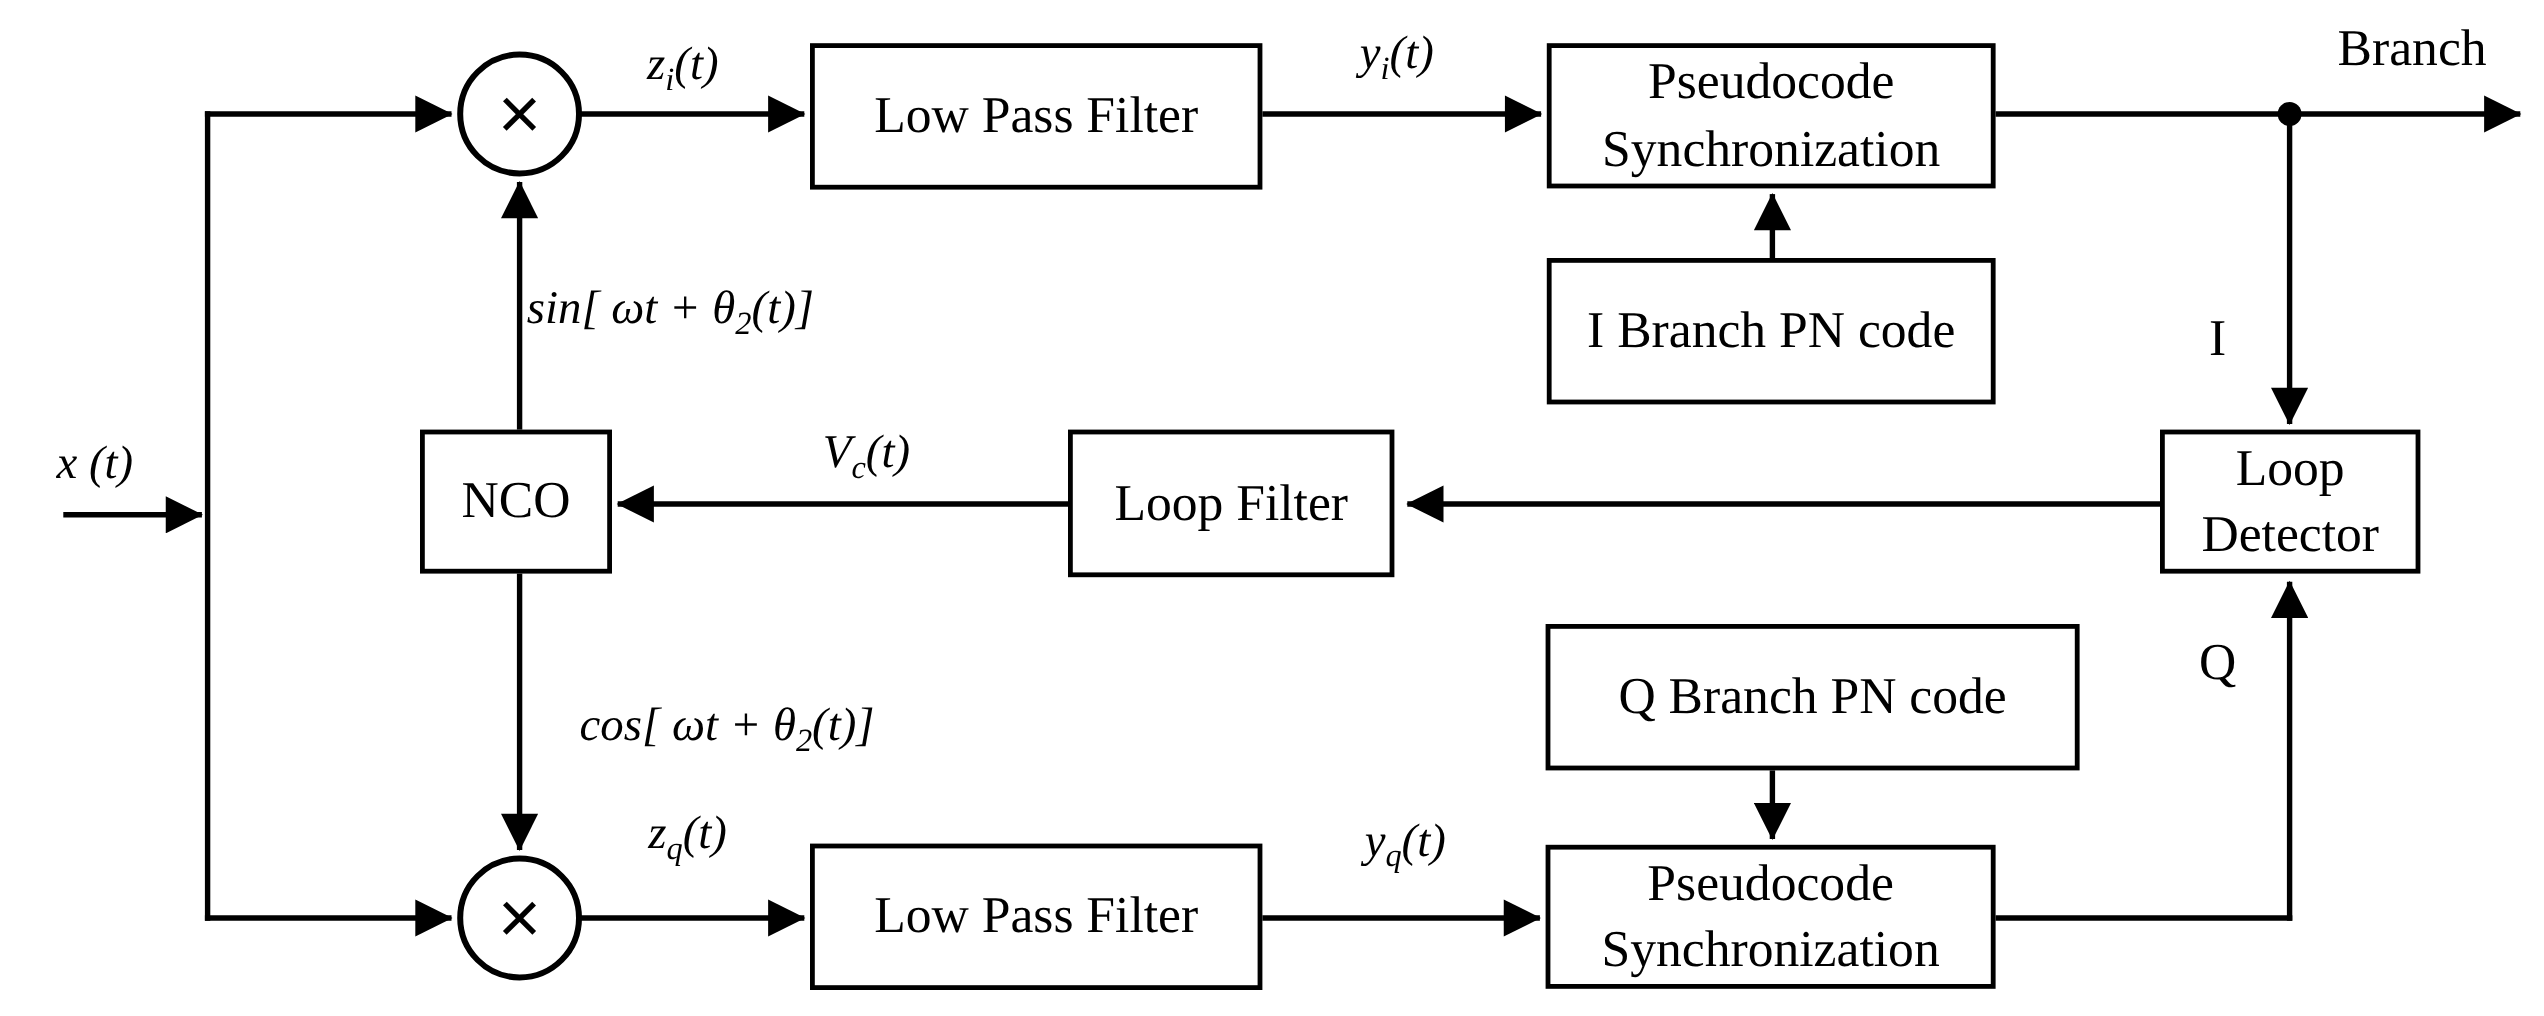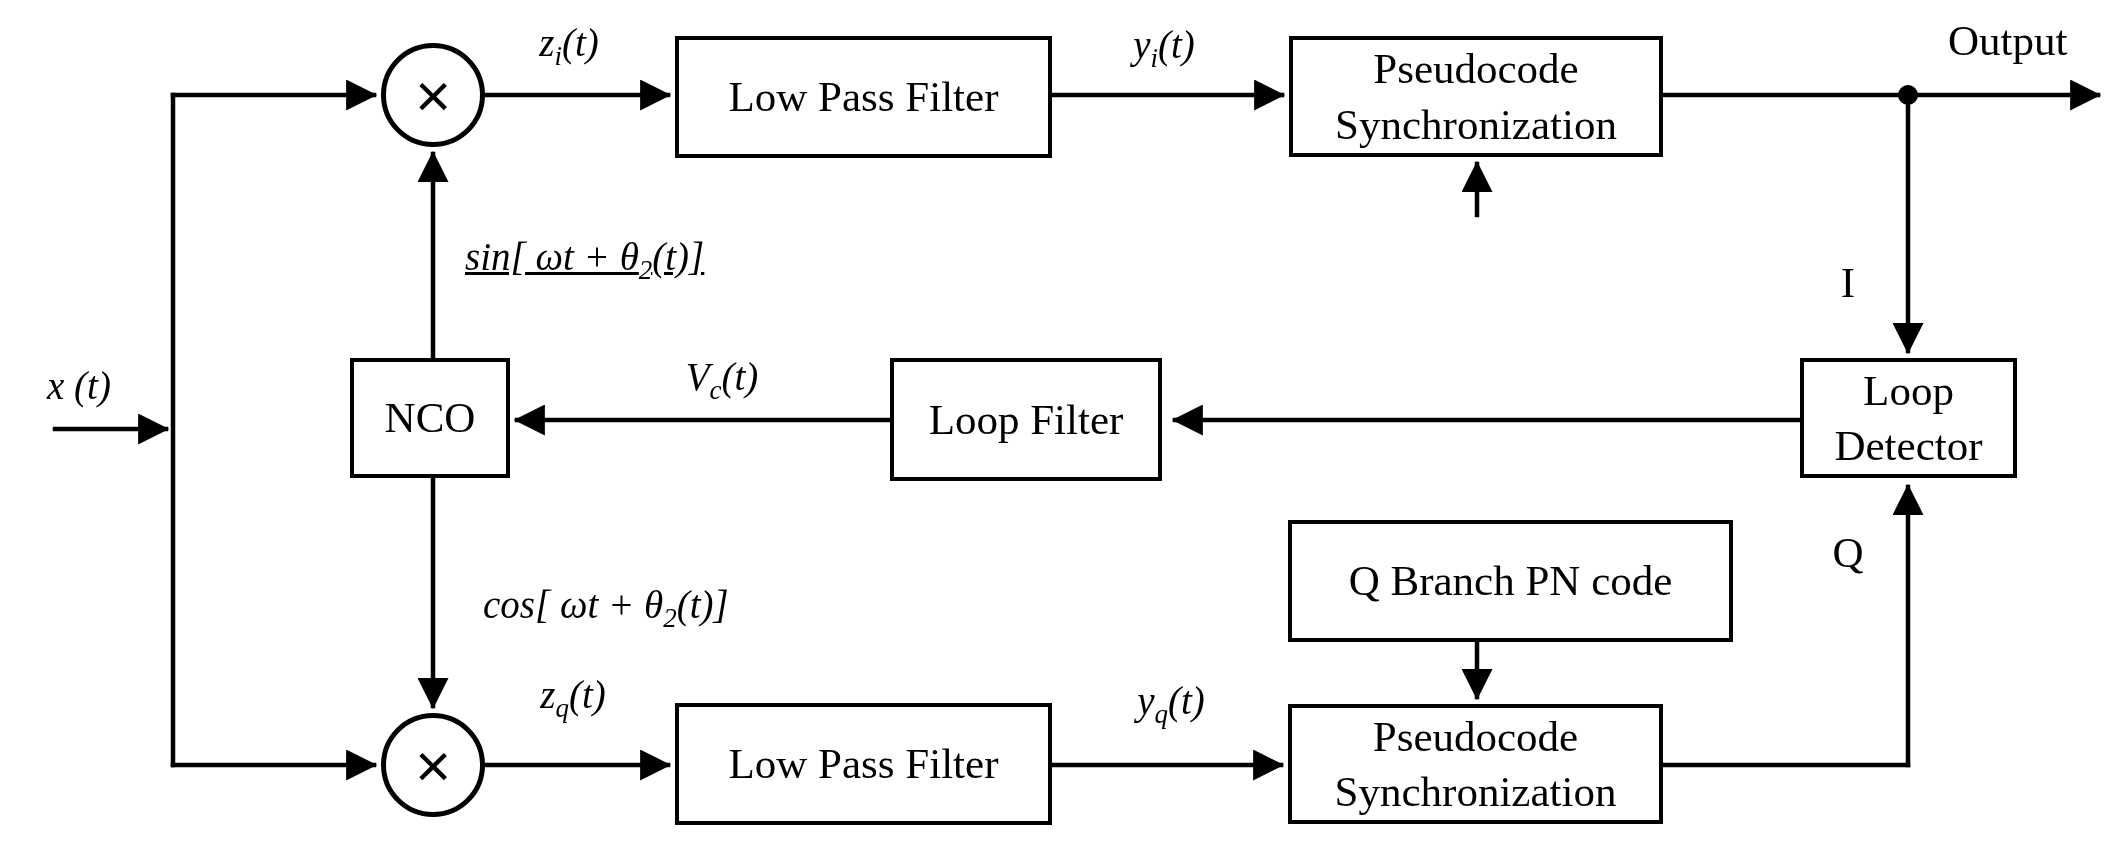--- a/index.html
+++ b/index.html
@@ -109,20 +109,23 @@
 
   <div class="block blk-lpf-top">
     <span>Low Pass Filter</span>
   </div>
 
   <div class="block blk-psync-top">
     <span>Pseudocode</span>
     <span>Synchronization</span>
   </div>
 
+  <div class="block blk-ibranch">
+    <span>I Branch PN code</span>
+  </div>
 
   <div class="block blk-nco">
     <span>NCO</span>
   </div>
 
   <div class="block blk-loopf">
     <span>Loop Filter</span>
   </div>
 
   <div class="block blk-phasedet">
@@ -147,29 +150,29 @@
     <span>×</span>
   </div>
   <div class="mixer mixer-bot">
     <span>×</span>
   </div>
 
   <div class="mathlabel" style="left:47px; top:363px;">
     <span>x</span><span> (t)</span>
   </div>
 
-  <div class="mathlabel centered" style="left:569px; top:20px;">
+  <div class="mathlabel centered" style="left:569px; top:31px;">
     <span>z</span><sub>i</sub><span>(t)</span>
   </div>
 
   <div class="mathlabel centered" style="left:1164px; top:22px;">
     <span>y</span><sub>i</sub><span>(t)</span>
   </div>
 
-  <div class="mathlabel" style="left:465px; top:234px;text-decoration:underline;">
+  <div class="mathlabel" style="left:439px; top:234px;">
     <span>sin[ ωt + θ</span><sub>2</sub><span>(t)]</span>
   </div>
 
   <div class="mathlabel" style="left:451px; top:582px;margin-left:32px;">
     <span>cos[ ωt + θ</span><sub>2</sub><span>(t)]</span>
   </div>
 
   <div class="mathlabel centered" style="left:722px; top:354px;">
     <span>V</span><sub>c</sub><span>(t)</span>
   </div>
@@ -184,16 +187,16 @@
 
   <div class="plain centered" style="left:1848px; top:258px;">
     <span>I</span>
   </div>
 
   <div class="plain centered" style="left:1848px; top:528px;">
     <span>Q</span>
   </div>
 
   <div class="plain" style="left:1948px; top:16px;">
-    <span>Output</span>
+    <span>Branch</span>
   </div>
 
 </div>
 
 </body></html>

